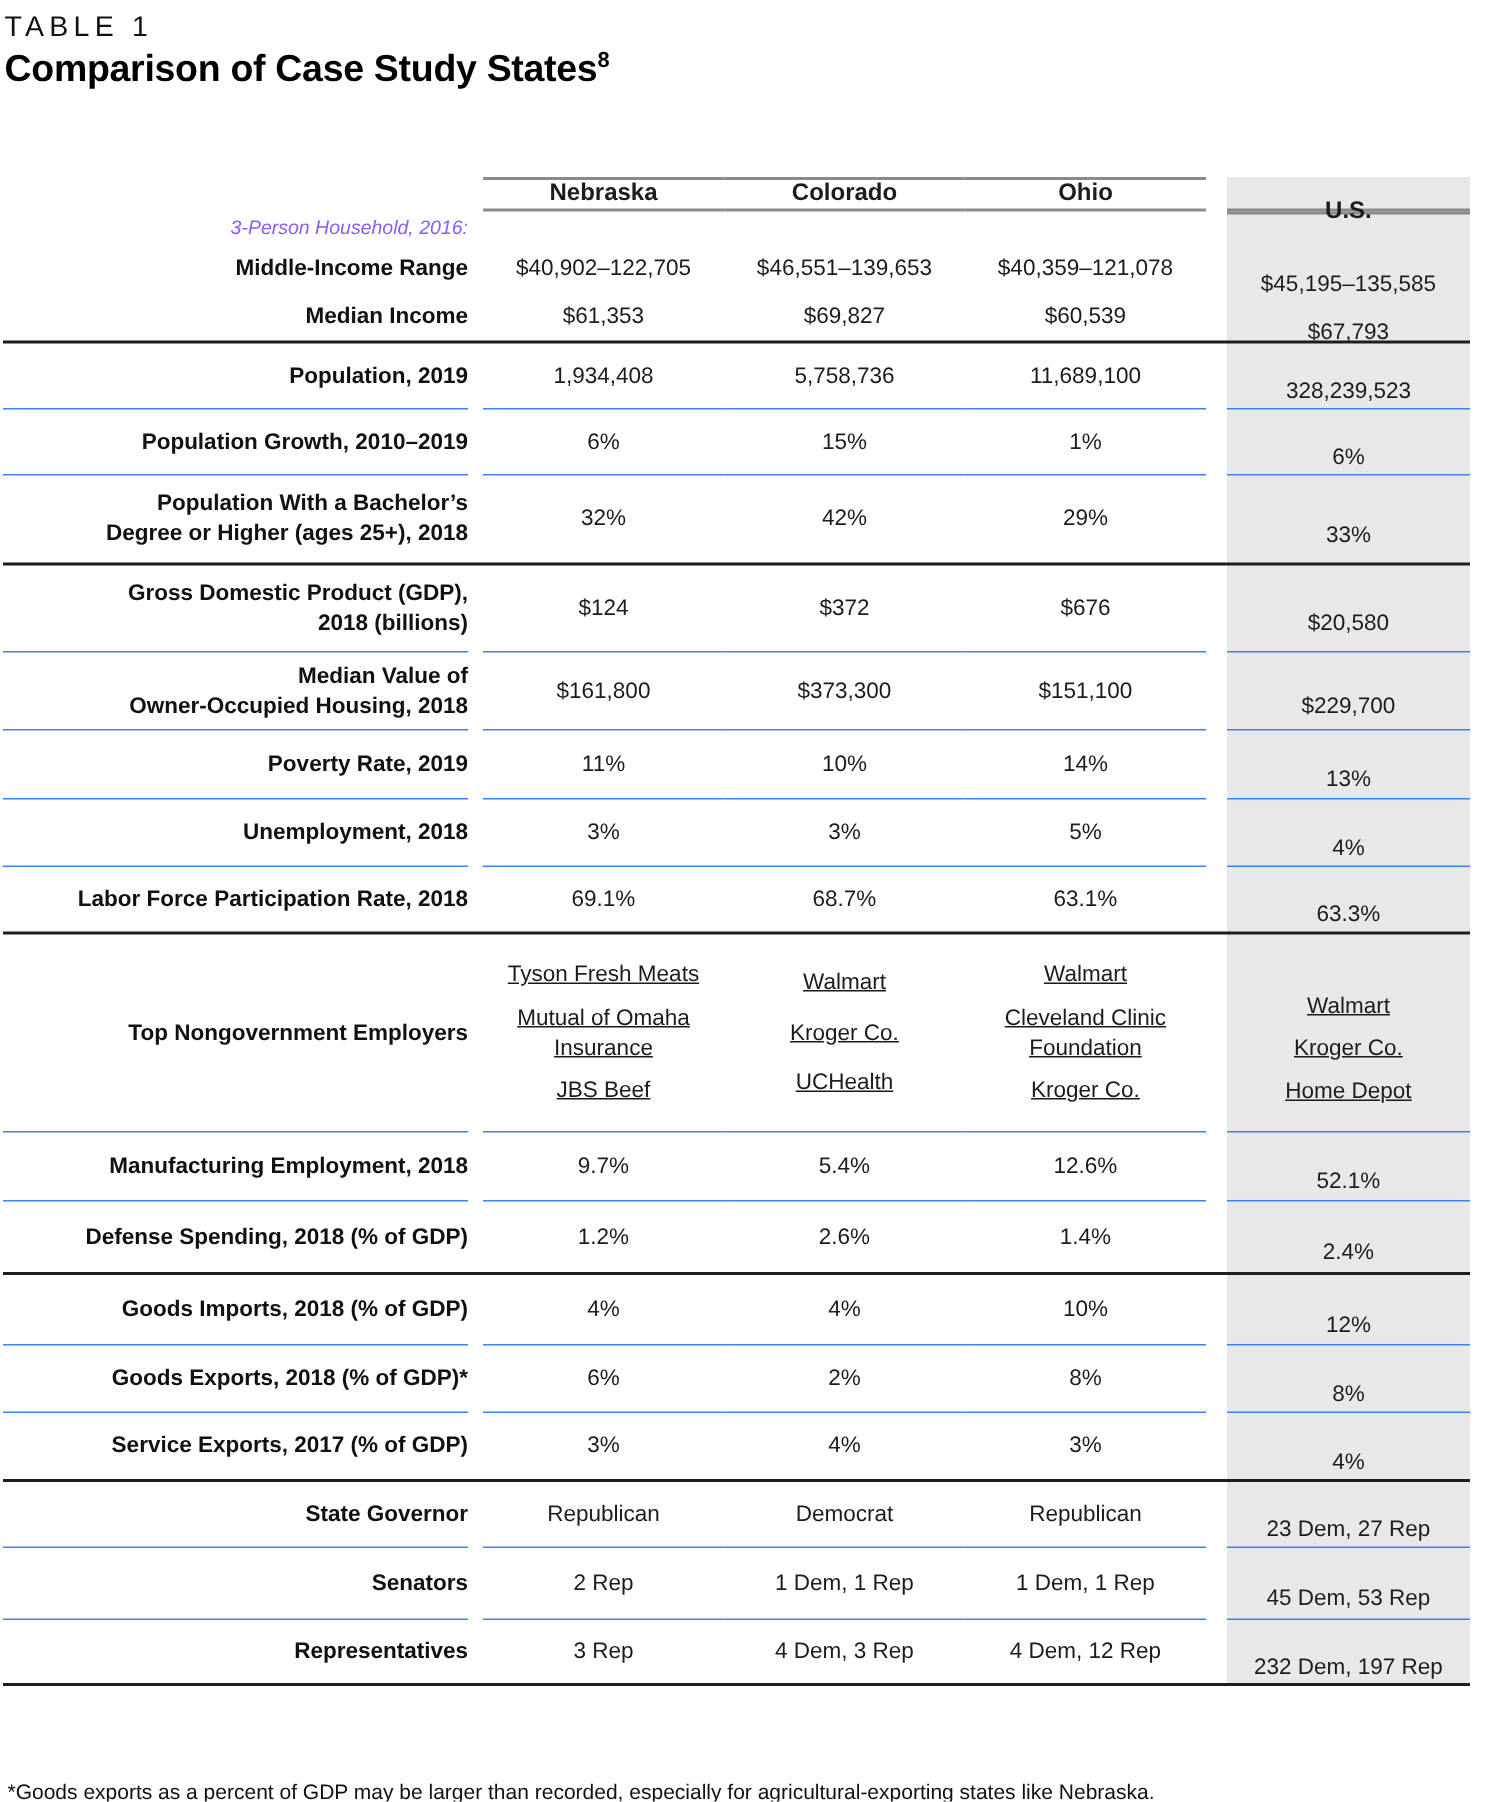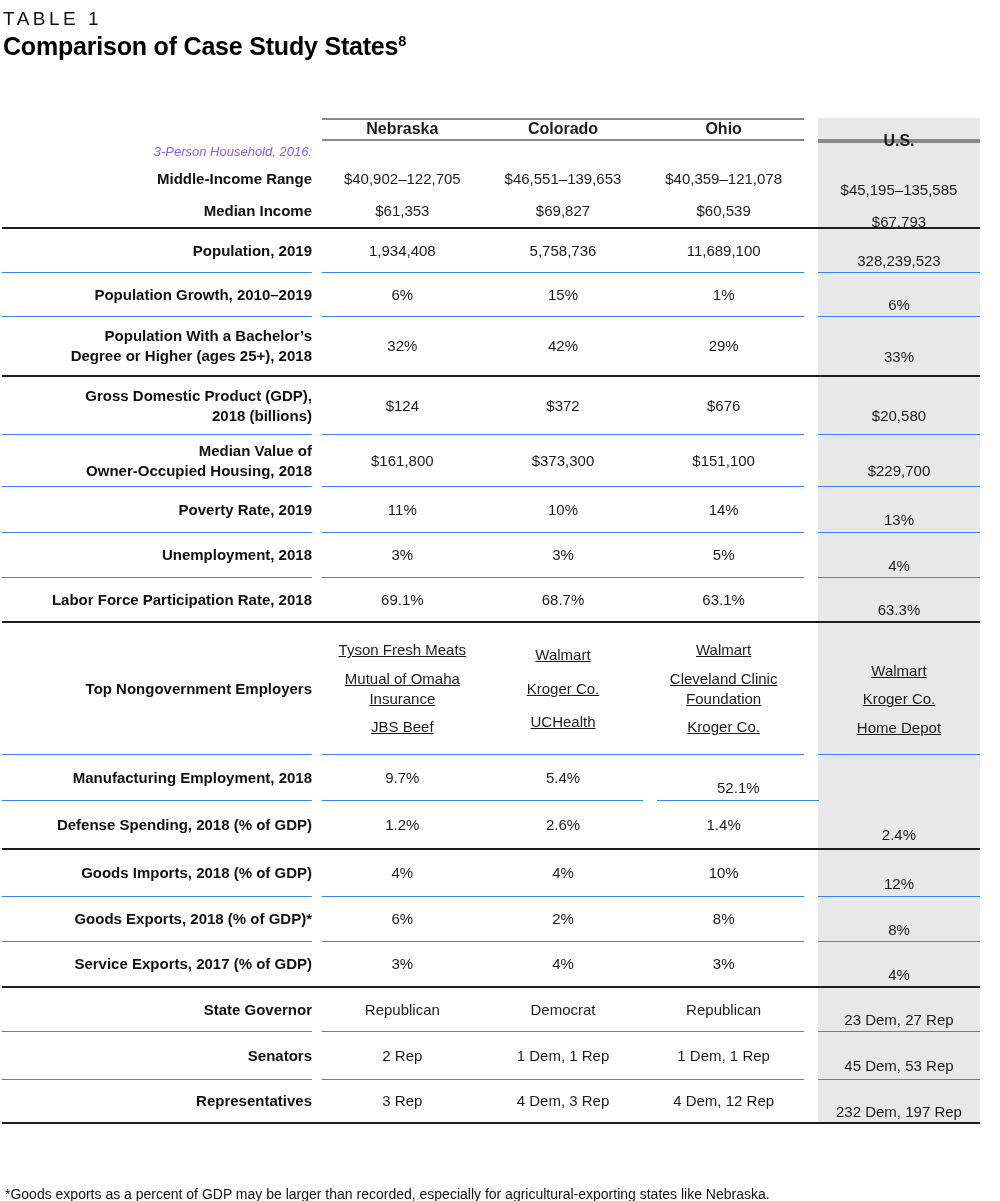--- a/index.html
+++ b/index.html
@@ -405,20 +405,23 @@
     <div class="cell label">
         <span>Manufacturing Employment, 2018</span>
       </div>
     <div class="spacer"></div>
     <div class="cell val">
         <span>9.7%</span>
       </div>
     <div class="cell val">
         <span>5.4%</span>
       </div>
+    <div class="cell val">
+        <span>12.6%</span>
+      </div>
     <div class="gap"></div>
     <div class="cell val us">
         <span>52.1%</span>
       </div>
   </div>
 
   <div class="row" style="height:47px">
     <div class="cell label">
         <span>Defense Spending, 2018 (% of GDP)</span>
       </div>

